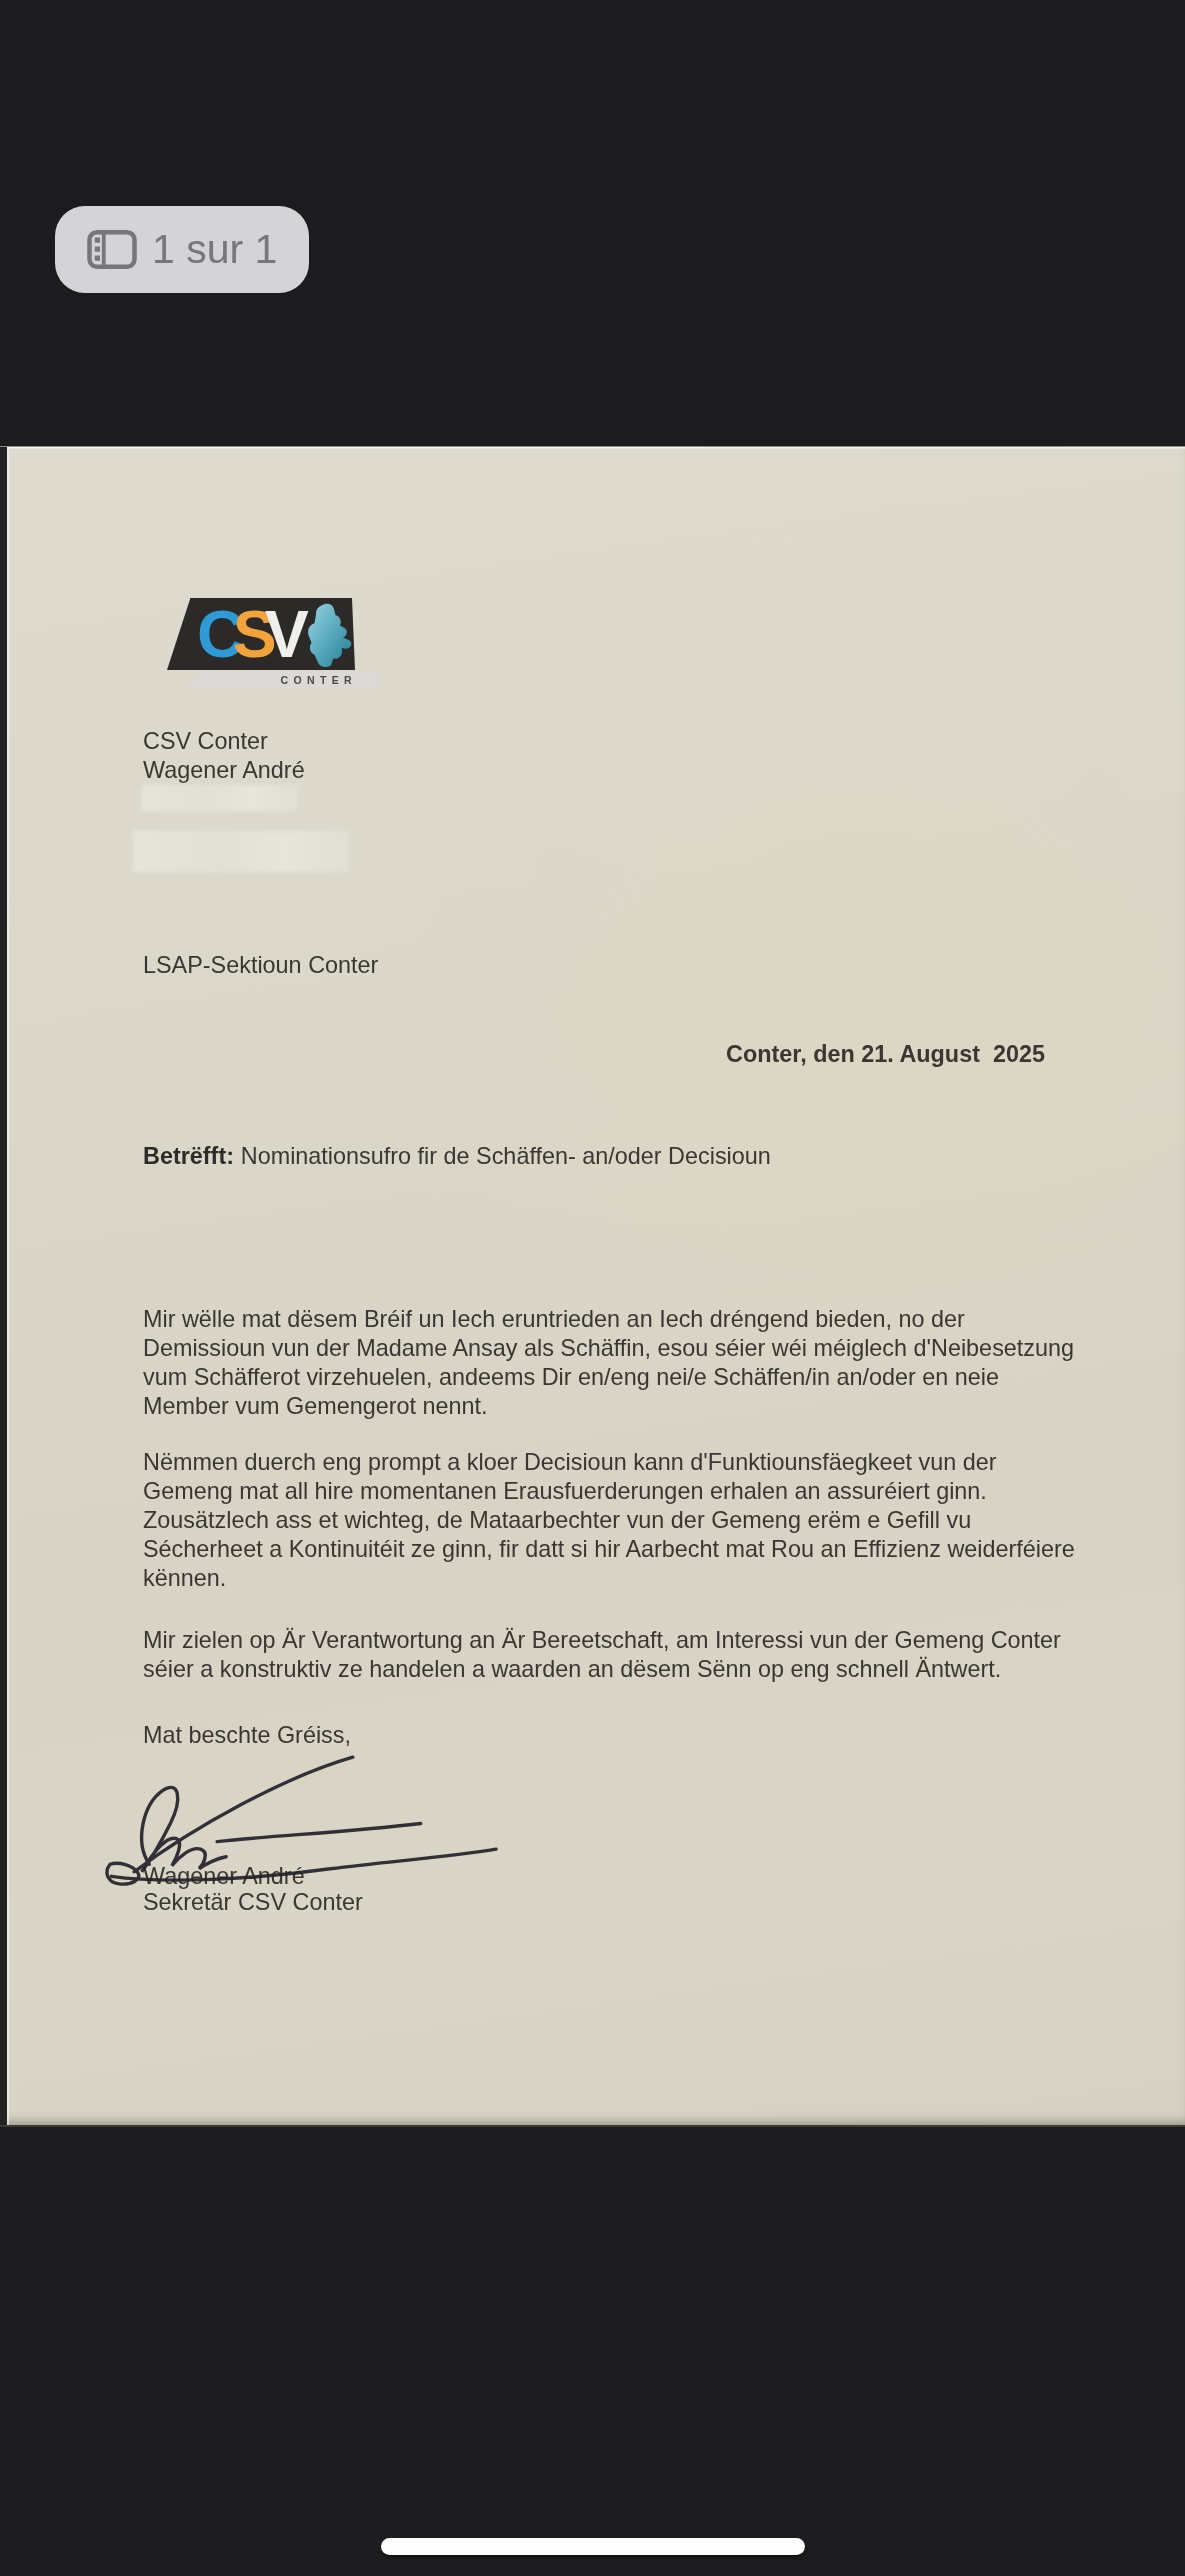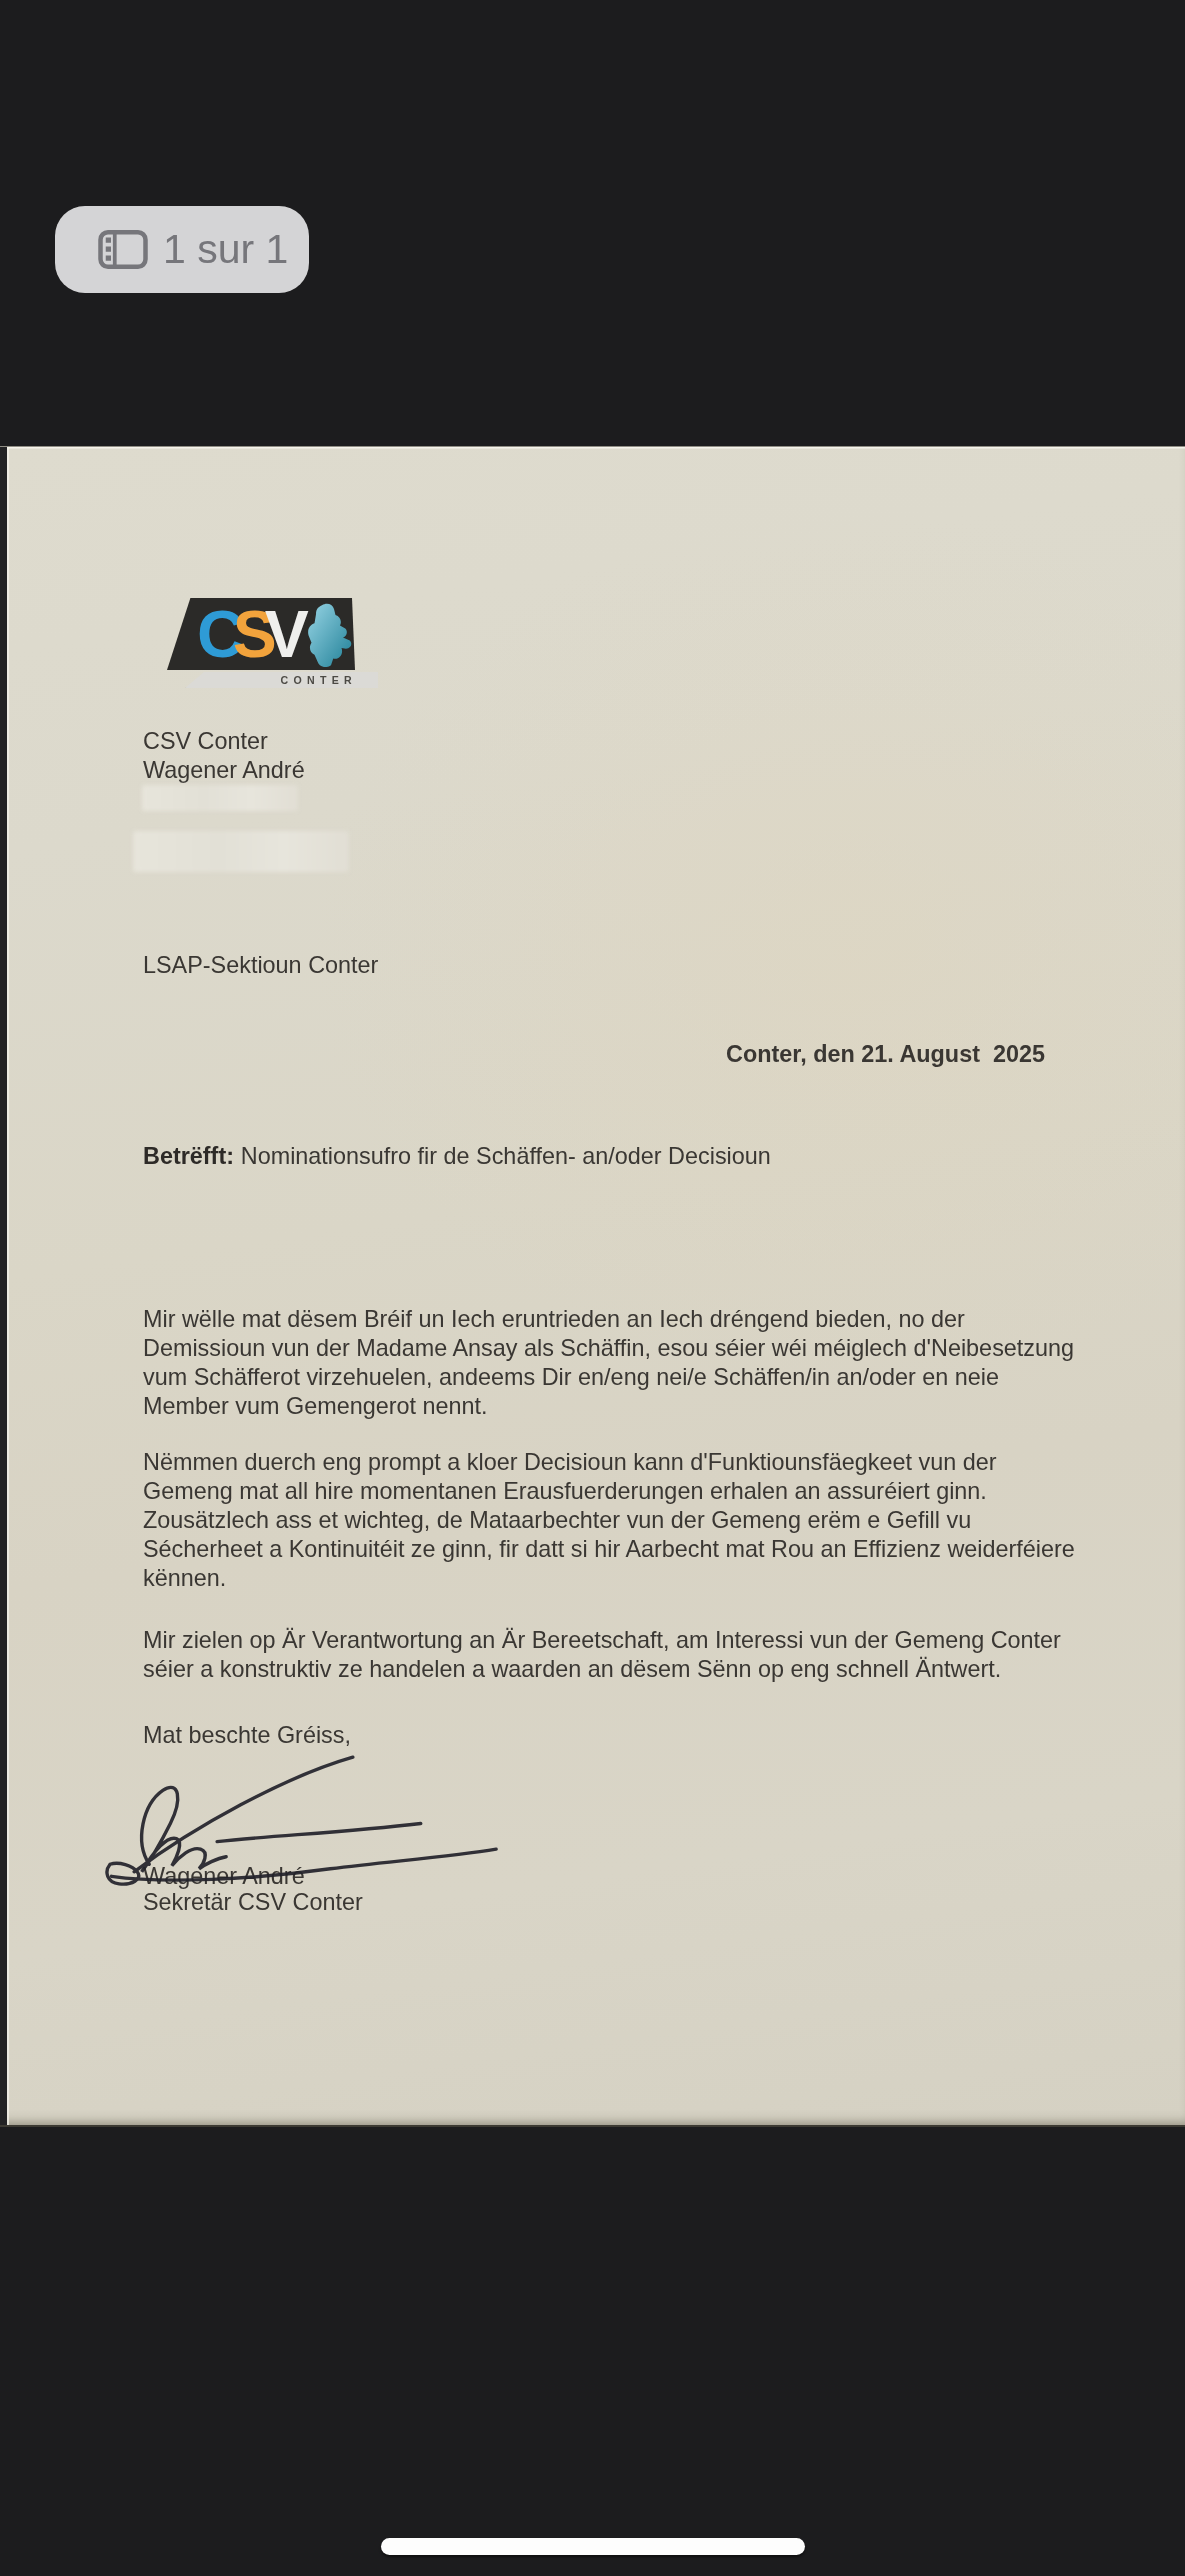--- a/index.html
+++ b/index.html
@@ -4,21 +4,21 @@
 <style>
   html,body{margin:0;padding:0;background:#000;}
   .screen{
     position:relative;width:1185px;height:2576px;overflow:hidden;
     background:#1c1c1e;font-family:"Liberation Sans",sans-serif;
   }
   
   .pill{
     position:absolute;left:55px;top:206px;width:254px;height:87px;
     border:none;border-radius:30px;background:#d4d4d6;
-    display:flex;align-items:center;gap:15px;padding:0 0 0 43px;box-sizing:border-box;
+    display:flex;align-items:center;gap:15px;padding:0 0 0 32px;box-sizing:border-box;
     color:#76767b;font-size:41px;font-weight:500;font-family:inherit;cursor:pointer;
   }
   .pill svg{flex:0 0 auto;}
   .home-indicator{
     position:absolute;left:381px;top:2538px;width:424px;height:17.3px;
     border-radius:9px;background:#fdfdfd;box-shadow:0 2.3px 2.3px rgba(0,0,0,.45);
   }
   
   .photo{
     position:absolute;left:0;top:446px;width:1185px;height:1678px;

